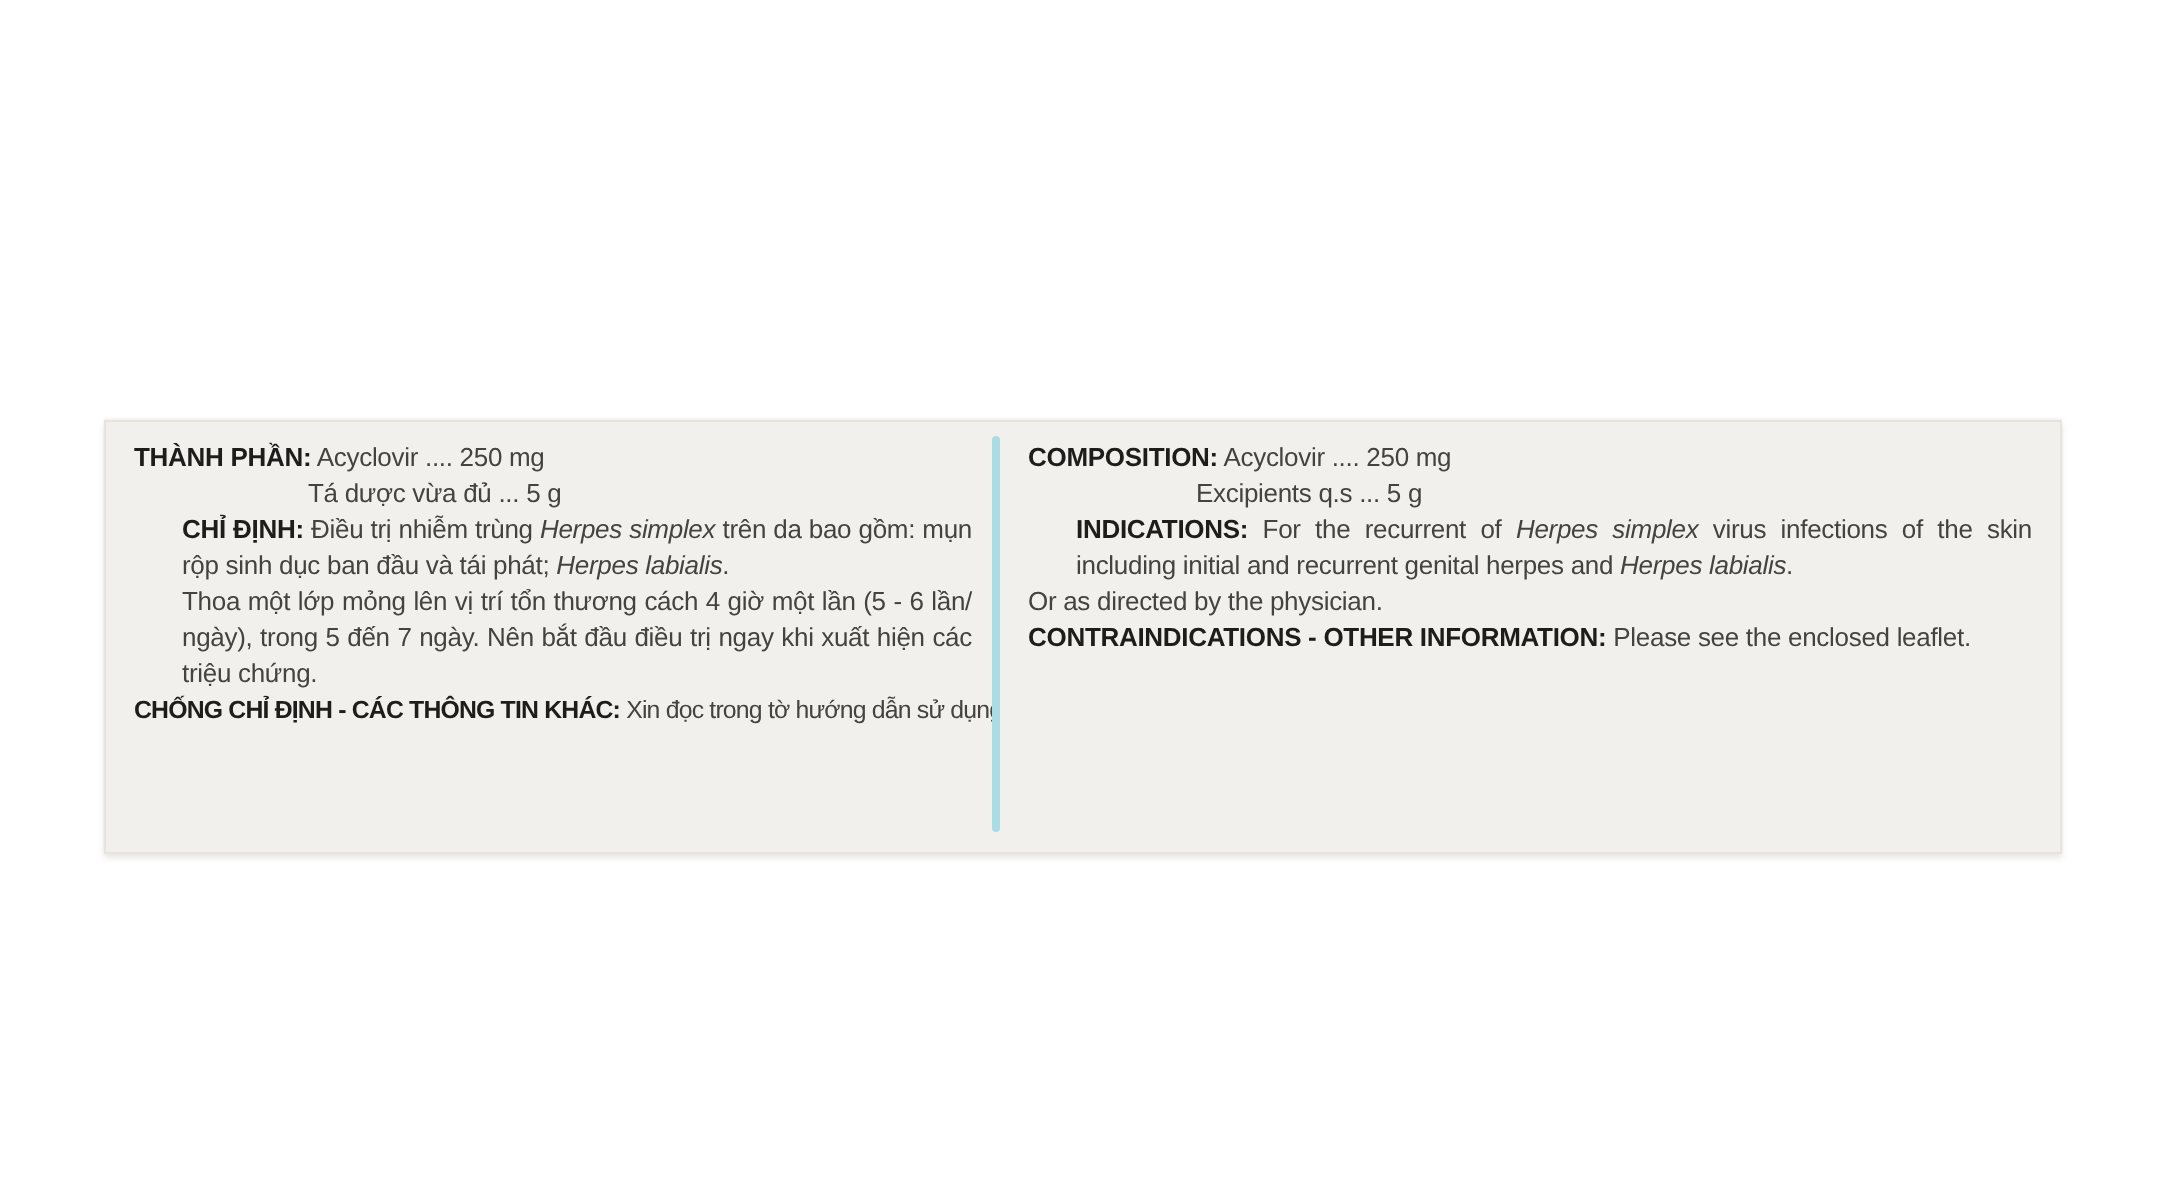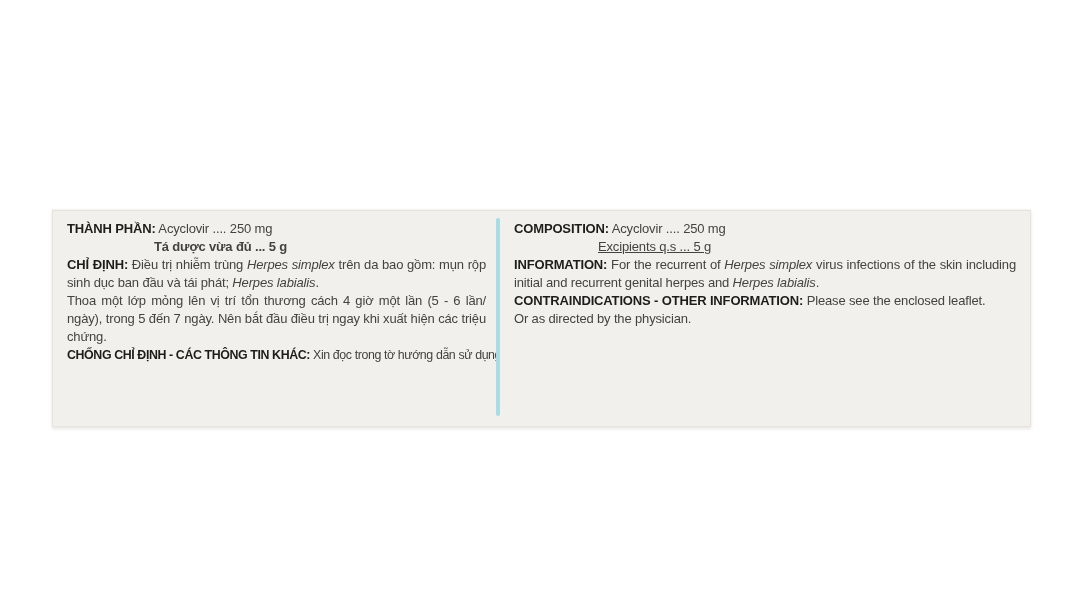--- a/index.html
+++ b/index.html
@@ -35,23 +35,23 @@
   .col b { color: #1e1d1b; font-weight: bold; }
   .col-left { width: 443px; }
   .col-right { flex: 1; padding-right: 14px; }
   .divider {
     width: 4px;
     margin: 7px 0 10px 0;
     background: #a9dce4;
     border-radius: 2px;
     flex: 0 0 4px;
   }
-  .indent-vi { padding-left: 87px; font-weight: bold; }
-  .indent-en { padding-left: 84px; text-decoration: underline; }
-  .just { text-align: justify; }
+  .indent-vi { padding-left: 87px; }
+  .indent-en { padding-left: 84px; }
+  .just { text-align: justify; margin-left: 24px; }
   .tight {
     white-space: nowrap;
     font-size: 12.4px;
     letter-spacing: -0.4px;
   }
 </style>
 </head>
 <body>
 
 <div class="stage">
@@ -76,24 +76,24 @@
 
     <div class="divider" style="background-color: rgb(169, 220, 228);"></div>
 
     <div class="col col-right">
       <div>
         <b>COMPOSITION:</b><span> Acyclovir .... 250 mg</span>
       </div>
       <div class="indent-en">Excipients q.s ... 5 g</div>
 
       <div class="just">
-        <b>INFORMATION:</b><span> For the recurrent of </span><i>Herpes simplex</i><span> virus infections of the skin including initial and recurrent genital herpes and </span><i>Herpes labialis</i><span>.</span>
+        <b>INDICATIONS:</b><span> For the recurrent of </span><i>Herpes simplex</i><span> virus infections of the skin including initial and recurrent genital herpes and </span><i>Herpes labialis</i><span>.</span>
       </div>
+
+      <div>Or as directed by the physician.</div>
 
       <div>
         <b>CONTRAINDICATIONS - OTHER INFORMATION:</b><span> Please see the enclosed leaflet.</span>
       </div>
-
-      <div>Or as directed by the physician.</div>
     </div>
 
   </div>
 </div>
 
 </body></html>

